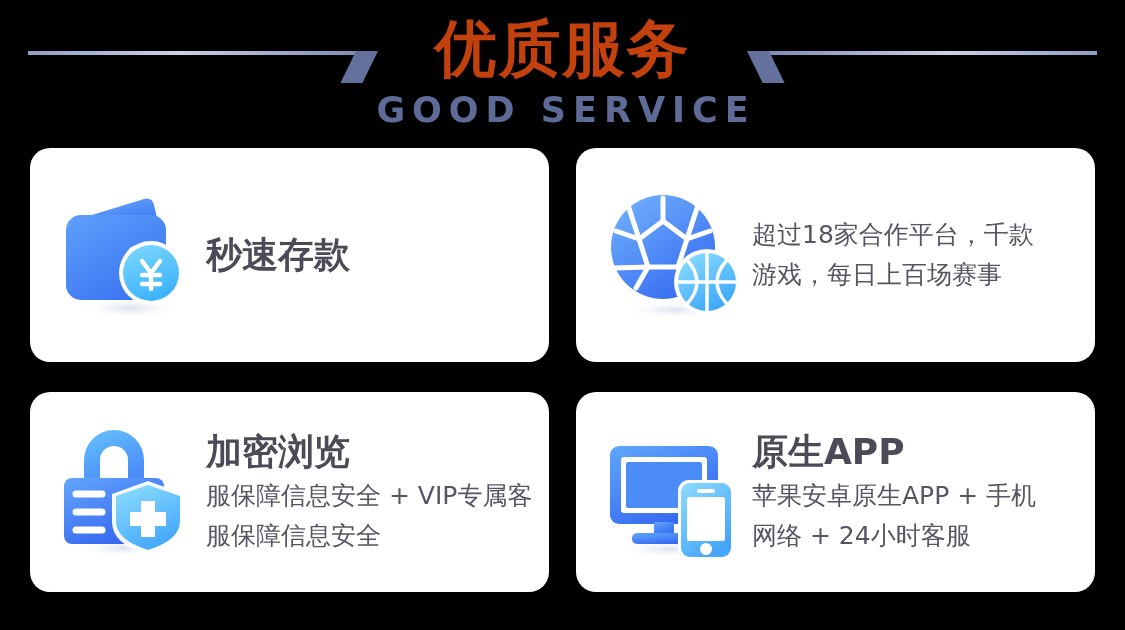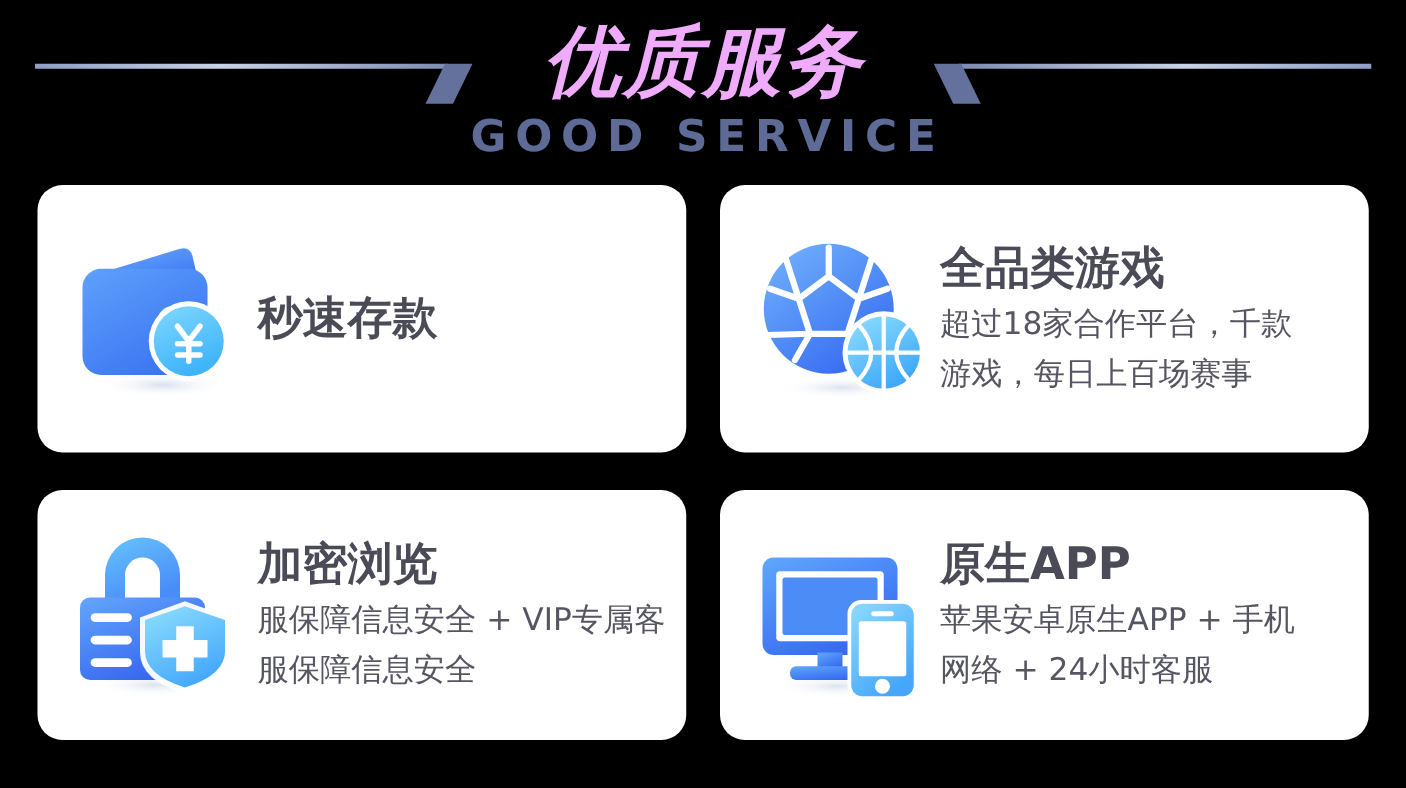--- a/index.html
+++ b/index.html
@@ -27,25 +27,24 @@
     position: absolute;
     left: 0;
     right: 0;
     top: 6px;
     text-align: center;
   }
 
   .header-title {
     font-size: 62px;
     font-weight: 700;
-    color: #f0abfc;
+    color: #c2410c;
     letter-spacing: 2px;
     line-height: 86px;
     font-family: "DejaVu Sans", "Liberation Sans", sans-serif;
-    font-style: italic;
   }
 
   .header-subtitle {
     font-size: 35px;
     font-weight: 700;
     color: #5d6b96;
     letter-spacing: 7px;
     line-height: 36px;
     padding-left: 7px;
     font-family: "DejaVu Sans", "Liberation Sans", sans-serif;
@@ -237,21 +236,20 @@
         <circle cx="103" cy="97" r="29" fill="url(#bballG)"></circle>
         <g fill="none" stroke="#ffffff" stroke-width="3.4" stroke-linecap="round">
           <path d="M103 68 V126"></path>
           <path d="M74 97 H132"></path>
           <path d="M83 75 Q103 97 83 119"></path>
           <path d="M123 75 Q103 97 123 119"></path>
         </g>
       </svg>
     </div>
     <div class="card-text">
-      <div class="card-title">全品类游戏</div>
       <div class="card-desc">
         <span>超过18家合作平台，千款</span>
         <span>游戏，每日上百场赛事</span>
       </div>
     </div>
   </div>
 
   <div class="card">
     <div class="card-icon">
       <svg viewBox="0 0 140 140" xmlns="http://www.w3.org/2000/svg">

